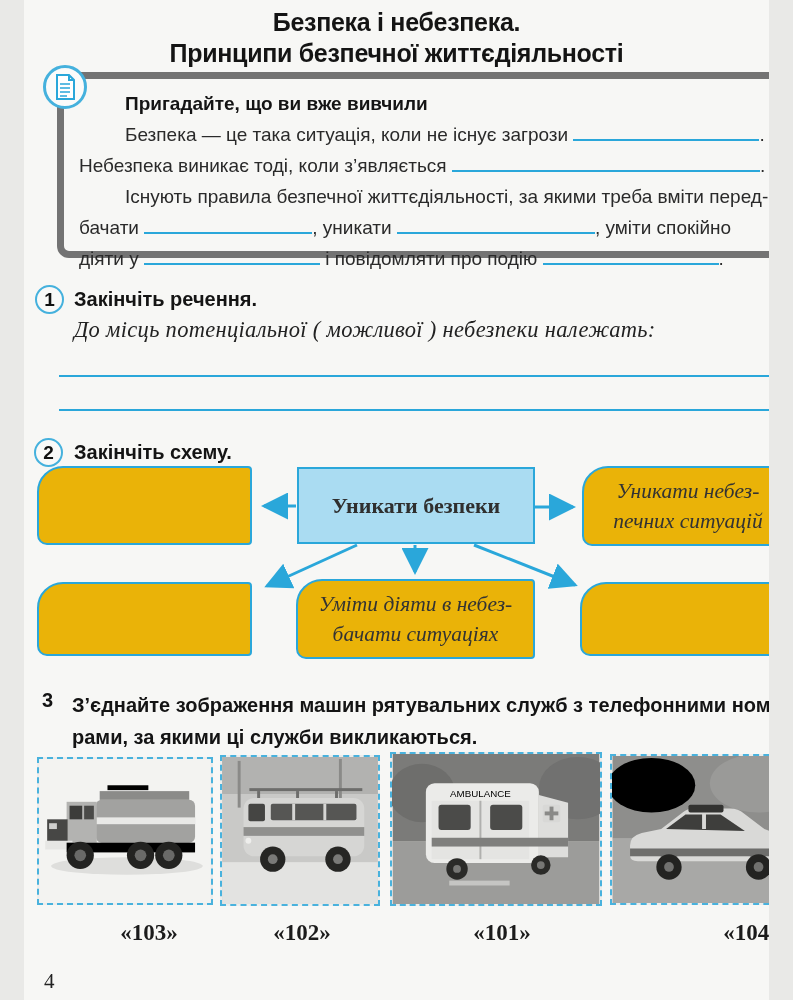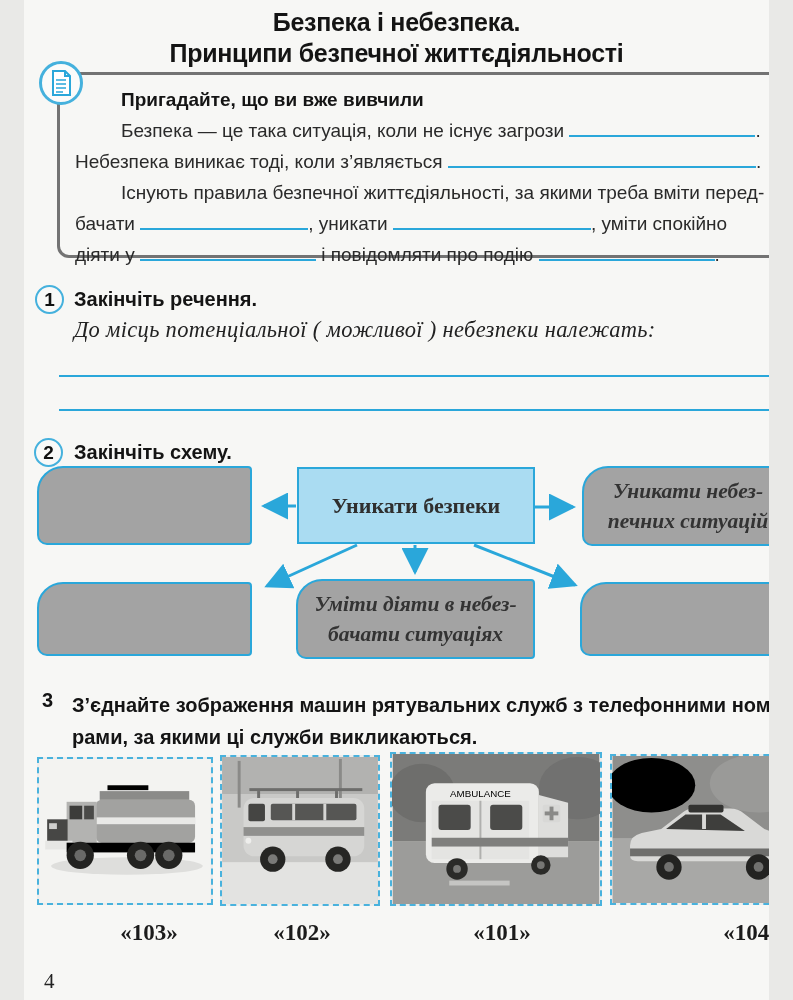--- a/index.html
+++ b/index.html
@@ -6,21 +6,21 @@
   .page {
     position:relative; width:745px; height:1000px; margin:0 auto;
     background:#f7f7f5; overflow:hidden;
     font-family:"Liberation Sans", sans-serif; color:#1c1c1c;
   }
   
   .title { position:absolute; top:7px; left:0; width:100%; text-align:center;
            font-weight:bold; font-size:25px; line-height:1.22; color:#141414; letter-spacing:-0.3px; }
   
   .intro-box { position:absolute; left:33px; top:72px; width:730px; height:186px;
-               border:3px solid #737373; border-radius:12px; box-sizing:border-box; }
+               border:7px solid #737373; border-radius:12px; box-sizing:border-box; }
   .intro-icon { position:absolute; left:-21px; top:-14px; width:44px; height:44px;
                 background:#fbfbfa; border:3px solid #45b1dd; border-radius:50%;
                 box-sizing:border-box; display:flex; align-items:center; justify-content:center; }
   .intro-text { position:absolute; left:15px; top:9px; width:702px;
                 font-size:19px; line-height:31px; color:#2a2a2a; }
   .line { white-space:nowrap; }
   .indent { padding-left:46px; }
   .intro-heading { font-weight:bold; color:#141414; }
   .blank { display:inline-block; height:15px; border-bottom:2px solid #2aa7da; }
   .w190{width:186px}.w310{width:308px}.w170{width:168px}.w200{width:198px}.w175{width:176px}
@@ -28,22 +28,22 @@
   .ex-circle { position:absolute; width:29px; height:29px; box-sizing:border-box;
                border:2px solid #45b1dd; border-radius:50%; background:#f9f9f8;
                display:flex; align-items:center; justify-content:center;
                font-weight:bold; font-size:19px; color:#111; }
   .ex-heading { position:absolute; font-weight:bold; font-size:20px; color:#141414; }
   .serif-italic { font-family:"Liberation Serif", serif; font-style:italic; }
   .ex1-prompt { position:absolute; left:50px; top:317px; font-size:22.5px; color:#222; letter-spacing:0.3px; }
   .answer-line { position:absolute; left:35px; width:728px; height:2px; background:#2aa7da; }
   
   .scheme-box { position:absolute; box-sizing:border-box; border:2.5px solid #2aa7da;
-                background:#a3a3a3; border-radius:26px 4px 4px 10px;
-                display:flex; align-items:center; justify-content:center;font-weight:bold; }
+                background:#eab308; border-radius:26px 4px 4px 10px;
+                display:flex; align-items:center; justify-content:center; }
   .scheme-center { background:#aadcf2; border-radius:0;
                    font-family:"Liberation Serif", serif; font-weight:bold; font-size:22px; color:#2f2f2f; }
   .scheme-text { font-size:21.5px; line-height:1.4; color:#333; text-align:center; white-space:pre-line; }
   .arrows { position:absolute; left:0; top:438px; width:793px; height:230px; pointer-events:none; }
   
   .ex3-num { position:absolute; left:18px; top:689px; font-weight:bold; font-size:20px; color:#141414; }
   .ex3-heading { position:absolute; left:48px; top:689px; width:718px; font-weight:bold;
                  font-size:20px; line-height:1.6; color:#141414; white-space:pre-line; }
   .photo { position:absolute; box-sizing:border-box; border:2px dashed #49b2dd; background:#ededeb; }
   .photo svg { display:block; width:100%; height:100%; }

